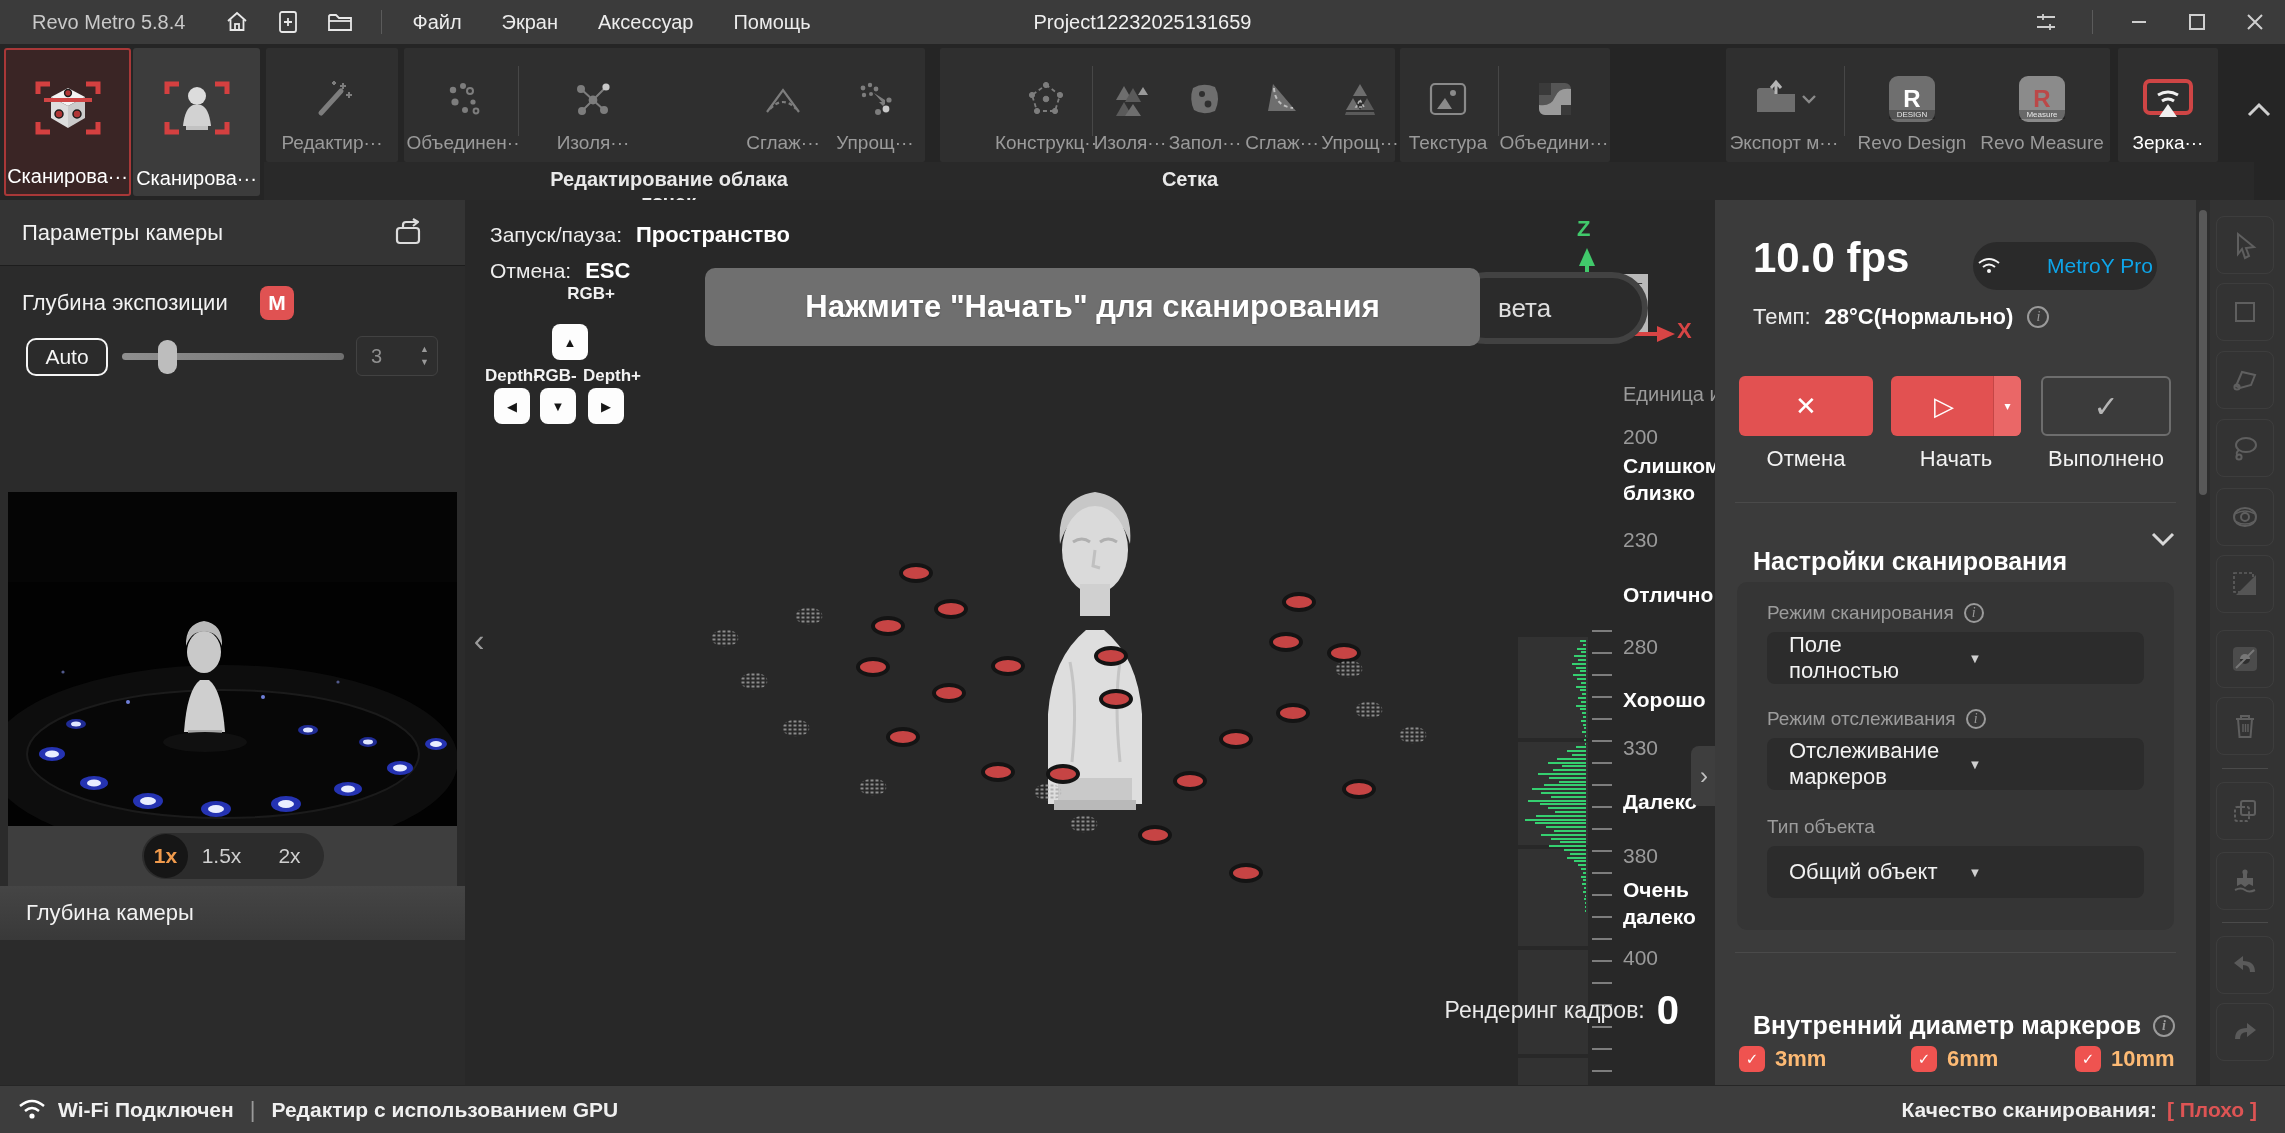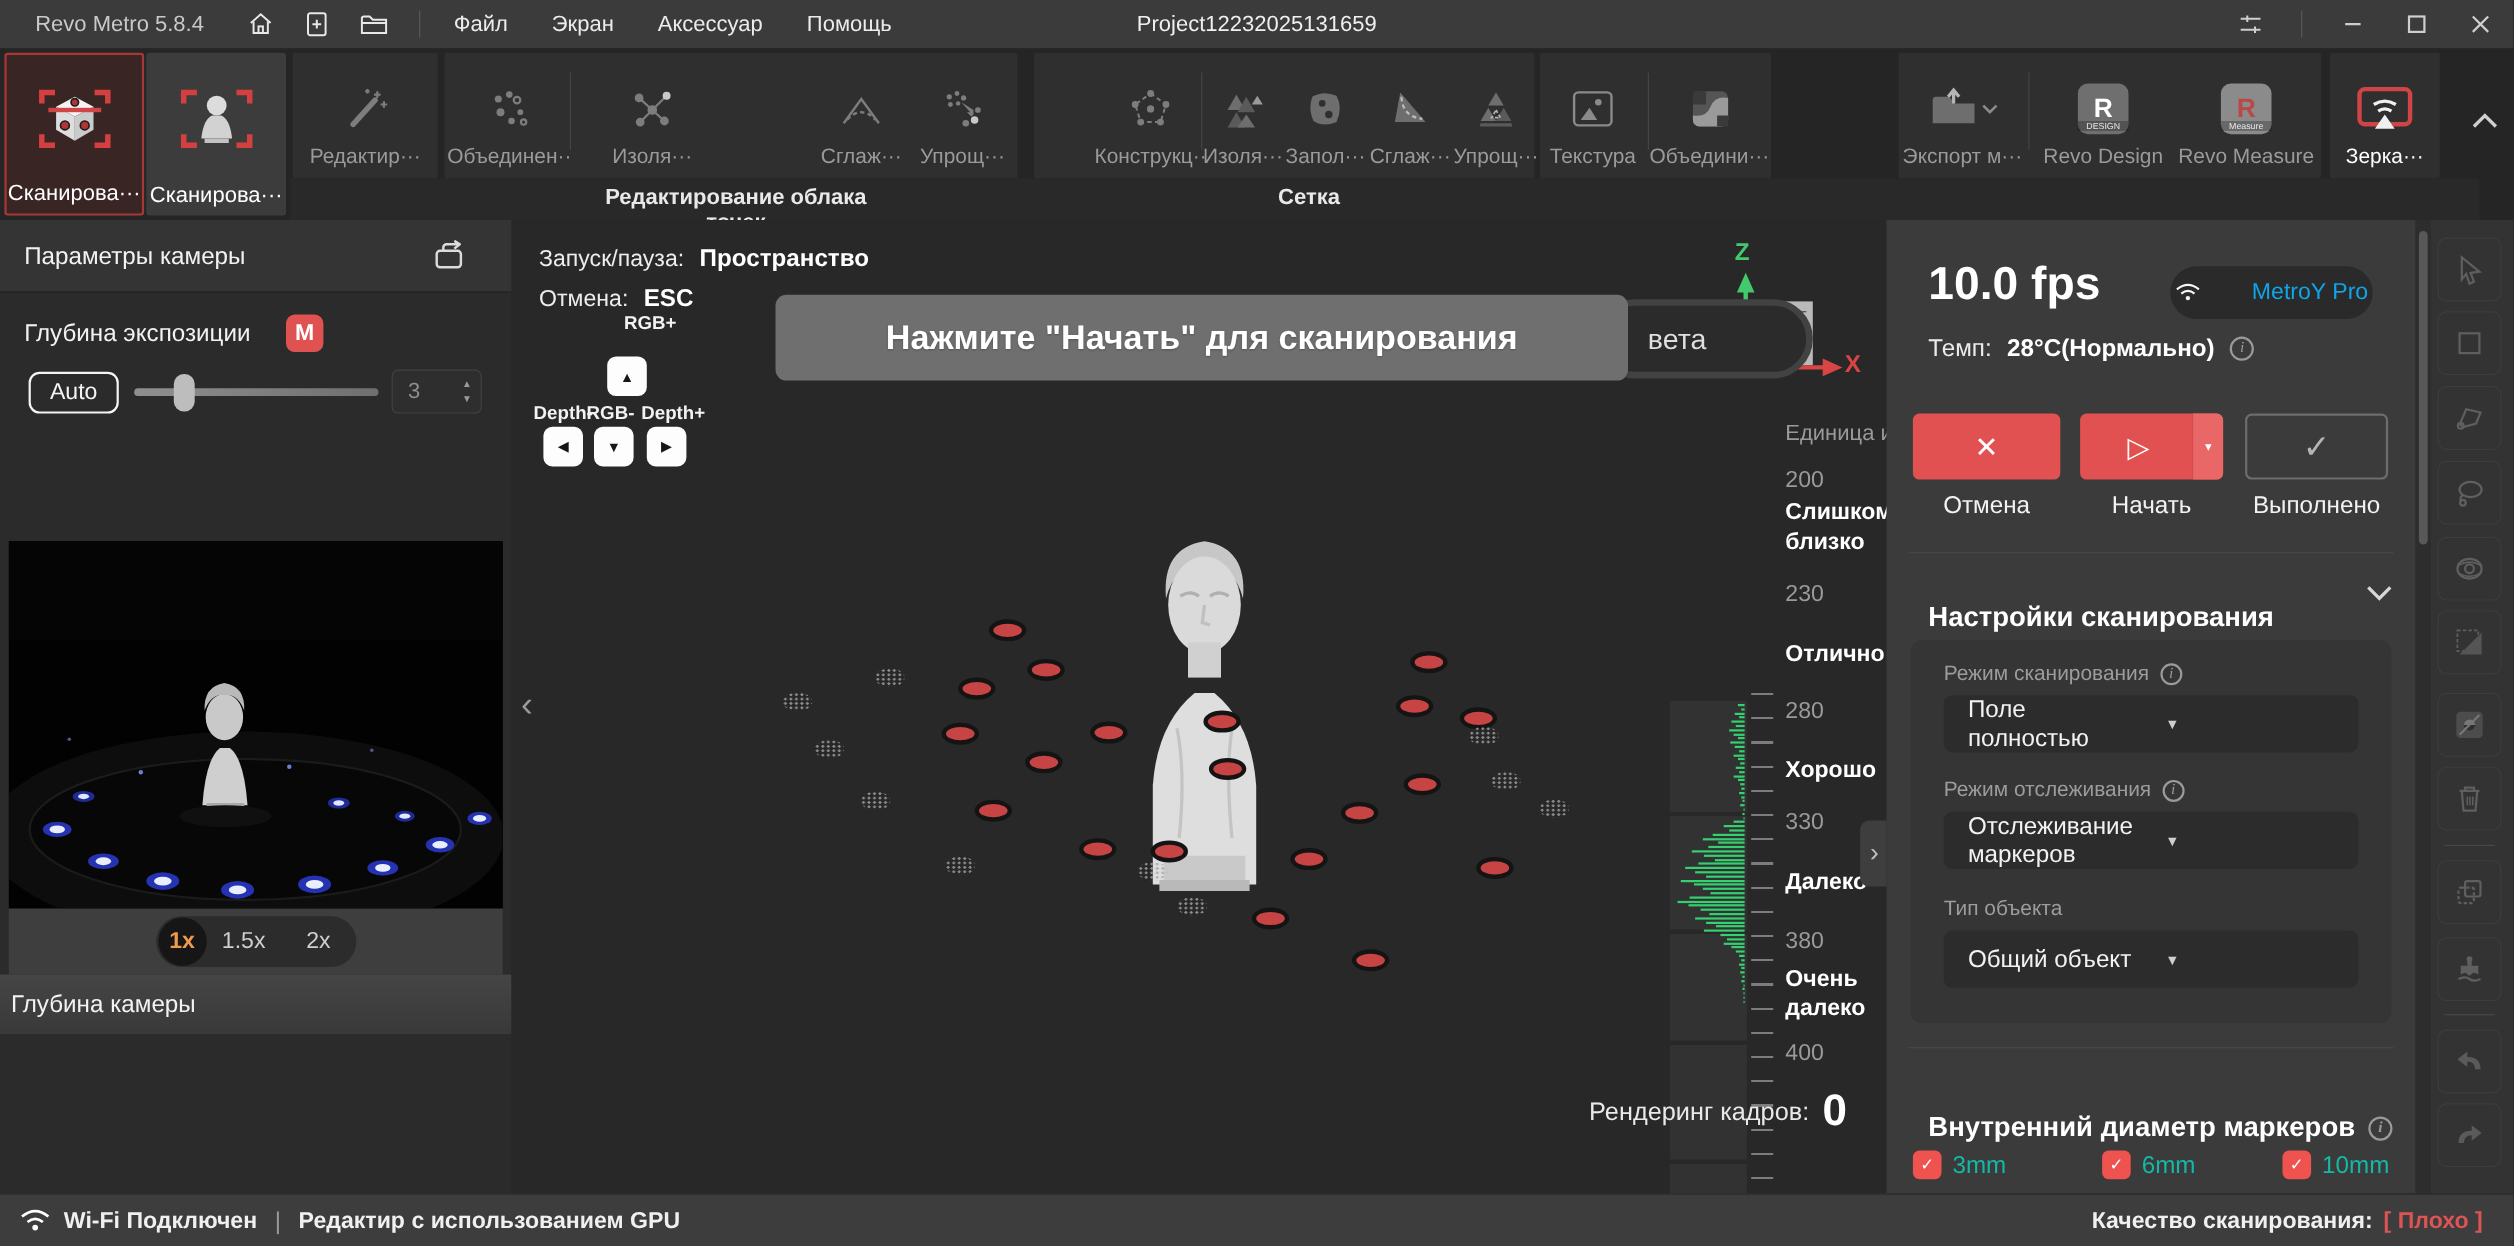--- a/index.html
+++ b/index.html
@@ -47,21 +47,21 @@
   .slider-thumb{position:absolute;left:158px;top:140px;width:19px;height:34px;border-radius:9px;background:#bdbdbd;cursor:grab;}
   .spinbox{position:absolute;left:356px;top:136px;width:82px;height:40px;background:#2e2e2e;border:1px solid #424242;border-radius:6px;display:flex;align-items:center;}
   .spinbox .val{margin-left:14px;font-size:20px;color:#8f8f8f;flex:1;}
   .spin-arrows{display:flex;flex-direction:column;margin-right:8px;gap:4px;color:#9a9a9a;font-size:9px;line-height:9px;cursor:pointer;}
   .campreview{position:absolute;left:8px;top:292px;width:449px;height:334px;background:#000;overflow:hidden;}
   .zoomband{position:absolute;left:8px;top:626px;width:449px;height:60px;background:#3e3e3e;display:flex;align-items:center;justify-content:center;}
   .zoompill{width:182px;height:46px;border-radius:23px;background:#2c2c2c;display:flex;align-items:center;}
   .zopt{flex:1;text-align:center;font-size:21px;color:#cfcfcf;cursor:pointer;}
   .zopt.active{width:44px;height:44px;flex:0 0 44px;margin-left:2px;border-radius:50%;background:#161616;color:#f09a4c;font-weight:bold;line-height:44px;}
   .depthband{position:absolute;left:0;top:686px;width:465px;height:54px;background:linear-gradient(to bottom,#454545,#393939);display:flex;align-items:center;}
-  .depthband span{margin-left:10px;font-size:22px;color:#f2f2f2;}
+  .depthband span{margin-left:26px;font-size:22px;color:#f2f2f2;}
 
   
   .viewport{position:absolute;left:465px;top:200px;width:1250px;height:885px;background:#282828;overflow:hidden;}
   .hint{position:absolute;left:25px;display:flex;gap:14px;align-items:baseline;z-index:3;text-align:center;}
   .hint .hl{font-size:21px;color:#ededed;}
   .hint .hv{font-size:22px;font-weight:600;color:#fff;}
   .rgb-lab{position:absolute;font-size:17px;font-weight:bold;color:#f2f2f2;z-index:3;text-align:center;}
   .keybtn{position:absolute;width:36px;height:36px;background:#fdfdfd;border-radius:8px;display:flex;align-items:center;justify-content:center;color:#161616;font-size:13px;cursor:pointer;z-index:3;}
   .toast{position:absolute;left:240px;top:68px;width:775px;height:78px;background:#6f6f6f;border-radius:10px;display:flex;align-items:center;justify-content:center;font-size:31px;font-weight:bold;color:#fff;z-index:5;text-shadow:0 1px 2px rgba(0,0,0,.25);}
   .colorpill{position:absolute;left:985px;top:72px;width:198px;height:72px;border:6px solid #424242;border-radius:40px;background:#2b2b2b;z-index:4;display:flex;align-items:center;cursor:pointer;}
@@ -104,21 +104,21 @@
   .abtn-lab{position:absolute;top:246px;text-align:center;font-size:22px;color:#f2f2f2;}
   .pdiv{position:absolute;left:20px;width:441px;height:1px;background:#4a4a4a;}
   .sect-h{position:absolute;left:38px;font-size:25px;font-weight:bold;color:#fff;white-space:nowrap;margin-top:25px;}
   .card{position:absolute;left:22px;top:382px;width:437px;height:348px;background:#353535;border-radius:10px;}
   .fld-lab{position:absolute;left:30px;font-size:19px;color:#9c9c9c;display:flex;align-items:center;gap:10px;}
   .select{position:absolute;left:30px;width:377px;height:52px;background:#2c2c2c;border-radius:8px;display:flex;align-items:center;cursor:pointer;}
   .select span{margin-left:22px;font-size:22px;color:#f2f2f2;flex:1;}
   .select .caret{margin-right:18px;color:#cfcfcf;font-size:13px;}
   .chk-item{position:absolute;top:846px;display:flex;align-items:center;gap:10px;cursor:pointer;}
   .chkbox{width:26px;height:26px;border-radius:6px;background:#ef5350;color:#fff;font-size:15px;font-weight:bold;display:flex;align-items:center;justify-content:center;}
-  .chk-item .cl{font-size:22px;font-weight:normal;color:#14b8a6;}
+  .chk-item .cl{font-size:22px;font-weight:bold;color:#fdba74;}
   .chev{color:#d8d8d8;}
 
   
   .vscroll{position:absolute;left:2196px;top:200px;width:14px;height:885px;background:#2d2d2d;}
   .vthumb{position:absolute;left:3px;top:10px;width:8px;height:285px;border-radius:4px;background:#585858;}
   .toolstrip{position:absolute;left:2210px;top:200px;width:75px;height:885px;background:#333333;}
   .stile{position:absolute;left:6px;width:58px;height:58px;border:1px solid rgba(255,255,255,.05);border-radius:8px;display:flex;align-items:center;justify-content:center;cursor:pointer;}
   .sdiv{position:absolute;left:12px;width:46px;height:1px;background:#4a4a4a;}
 
   

